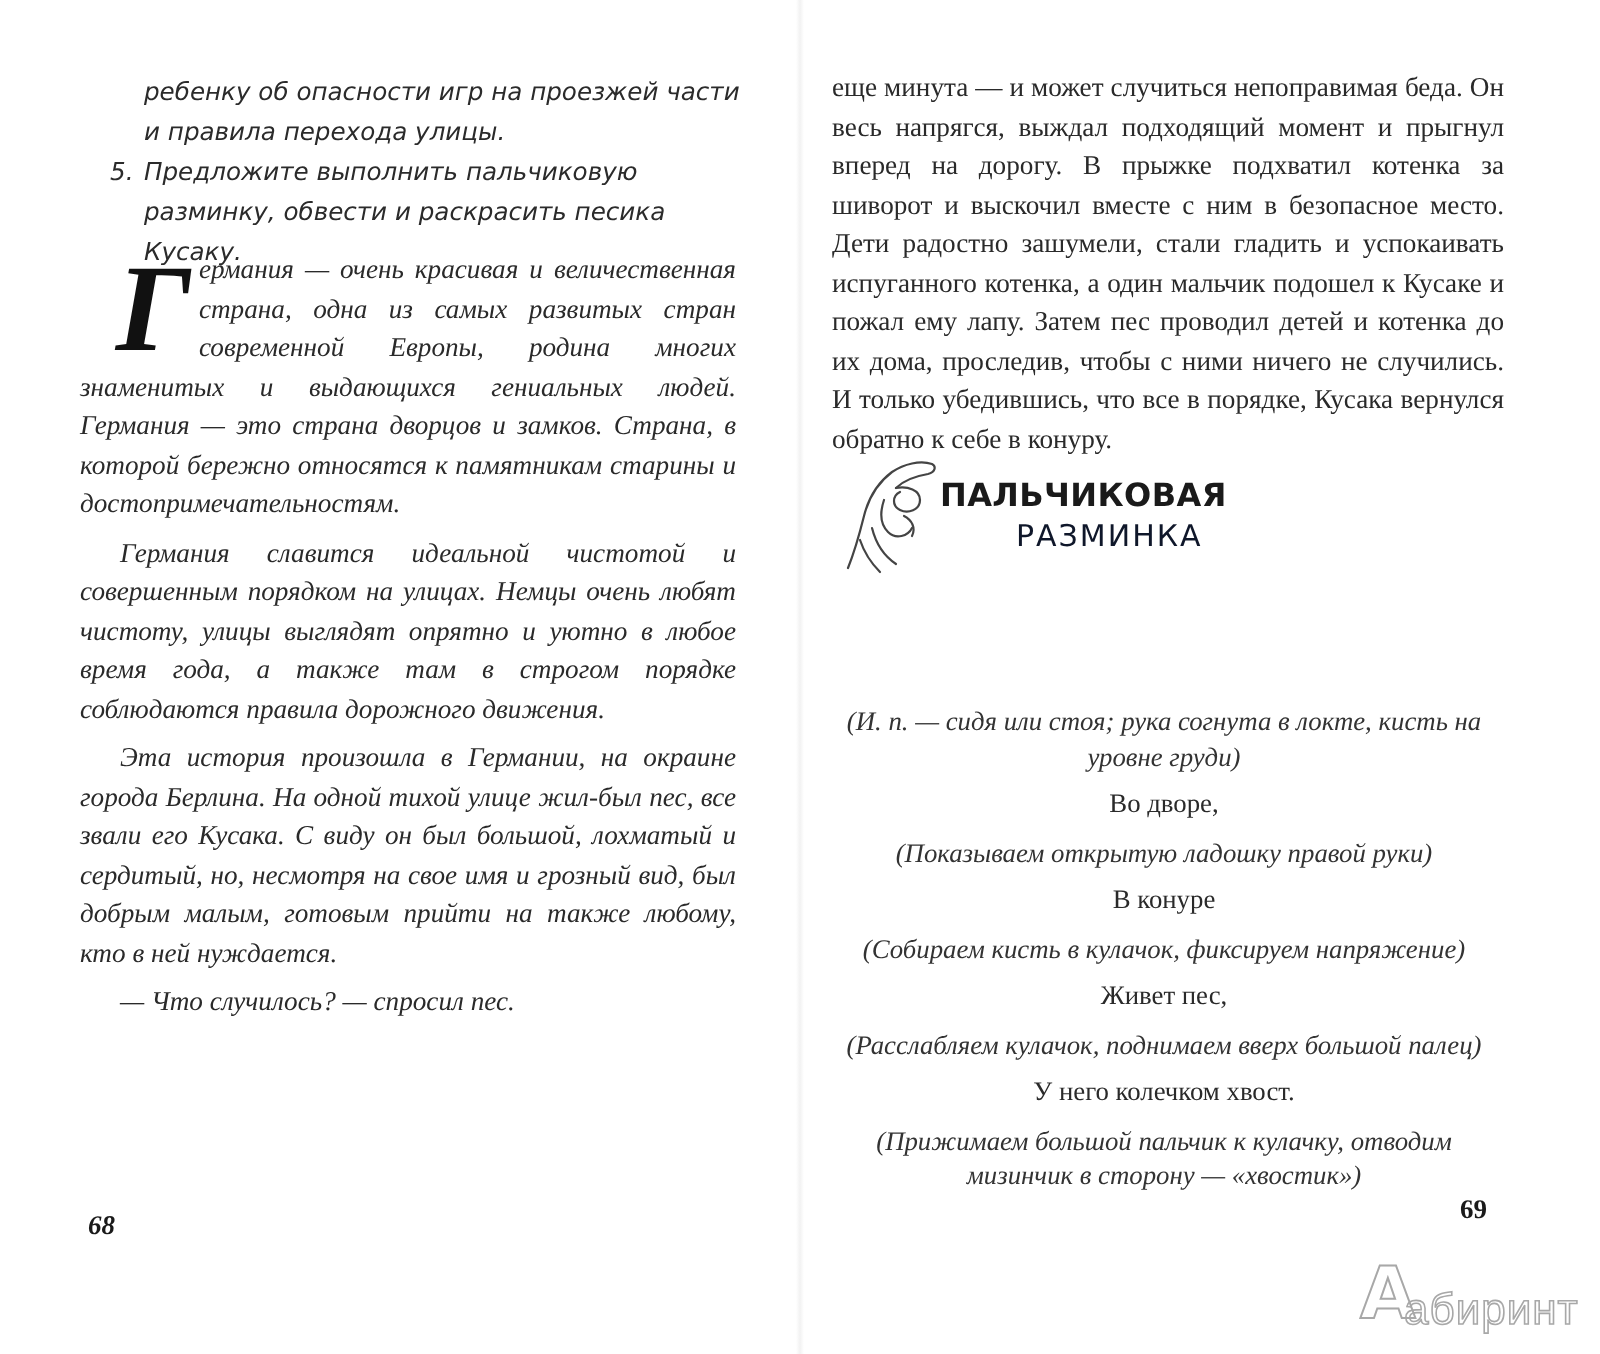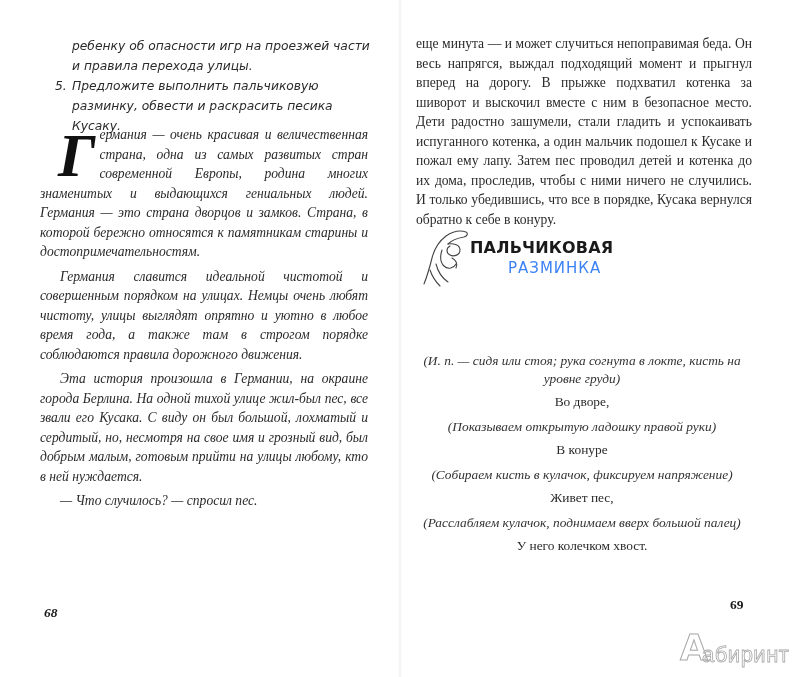--- a/index.html
+++ b/index.html
@@ -57,21 +57,21 @@
   }
   .warmup-heading svg { position: absolute; left: 0; top: 0; }
   .warmup-title-1 {
     position: absolute; left: 52px; top: 10px;
     font-family: "DejaVu Sans", "Liberation Sans", sans-serif;
     font-weight: bold; font-size: 16px; letter-spacing: 0.2px; color: #1a1a1a;
   }
   .warmup-title-2 {
     position: absolute; left: 90px; top: 31px;
     font-family: "DejaVu Sans", "Liberation Sans", sans-serif;
-    font-size: 15px; letter-spacing: 1px; color: #3b82f6;
+    font-size: 15px; letter-spacing: 1px; color: #0f172a;
   }
 
   .warmup-intro { position: absolute; left: 16px; top: 292px; width: 336px; }
 
   .poem {
     position: absolute; left: 12px; top: 352px; width: 340px;
     text-align: center;
     font-family: "Liberation Serif", "DejaVu Serif", serif;
     font-size: 13.4px; color: #2a2a2a;
   }
@@ -113,21 +113,21 @@
       <div class="cont">ребенку об опасности игр на проезжей части и правила перехода улицы.</div>
       <div class="item">
         <span class="num">5.</span>
         <span class="txt">Предложите выполнить пальчиковую разминку, обвести и раскрасить песика Кусаку.</span>
       </div>
     </div>
 
     <div class="left-text body-text">
       <p class="dropcap-para"><span class="dropcap">Г</span><span>ермания — очень красивая и величественная страна, одна из самых развитых стран современной Европы, родина многих знаменитых и выдающихся гениальных людей. Германия — это страна дворцов и замков. Страна, в которой бережно относятся к памятникам старины и достопримечательностям.</span></p>
       <p>Германия славится идеальной чистотой и совершенным порядком на улицах. Немцы очень любят чистоту, улицы выглядят опрятно и уютно в любое время года, а также там в строгом порядке соблюдаются правила дорожного движения.</p>
-      <p>Эта история произошла в Германии, на окраине города Берлина. На одной тихой улице жил-был пес, все звали его Кусака. С виду он был большой, лохматый и сердитый, но, несмотря на свое имя и грозный вид, был добрым малым, готовым прийти на улицы любому, кто в ней нуждается.</p>
+      <p>Эта история произошла в Германии, на окраине города Берлина. На одной тихой улице жил-был пес, все звали его Кусака. С виду он был большой, лохматый и сердитый, но, несмотря на свое имя и грозный вид, был добрым малым, готовым прийти на также любому, кто в ней нуждается.</p>
       <p class="dialog">— Что случилось? — спросил пес.</p>
     </div>
 
     <div class="page-num page-num-left">68</div>
   </div>
 
   <div class="gutter"></div>
 
   <div class="page page-right">
     <div class="right-text body-text">
@@ -152,20 +152,21 @@
 
     <div class="poem">
       <p class="stage">(И. п. — сидя или стоя; рука согнута в локте, кисть на уровне груди)</p>
       <p class="verse">Во дворе,</p>
       <p class="stage">(Показываем открытую ладошку правой руки)</p>
       <p class="verse">В конуре</p>
       <p class="stage">(Собираем кисть в кулачок, фиксируем напряжение)</p>
       <p class="verse">Живет пес,</p>
       <p class="stage">(Расслабляем кулачок, поднимаем вверх большой палец)</p>
       <p class="verse">У него колечком хвост.</p>
+      <p class="stage">(Прижимаем большой пальчик к кулачку, отводим мизинчик в сторону — «хвостик»)</p>
     </div>
 
     <div class="page-num page-num-right">69</div>
   </div>
 
   <div class="watermark">
     <span class="wm-a">A</span>
     <span class="wm-text">абиринт</span>
   </div>
 </div>

